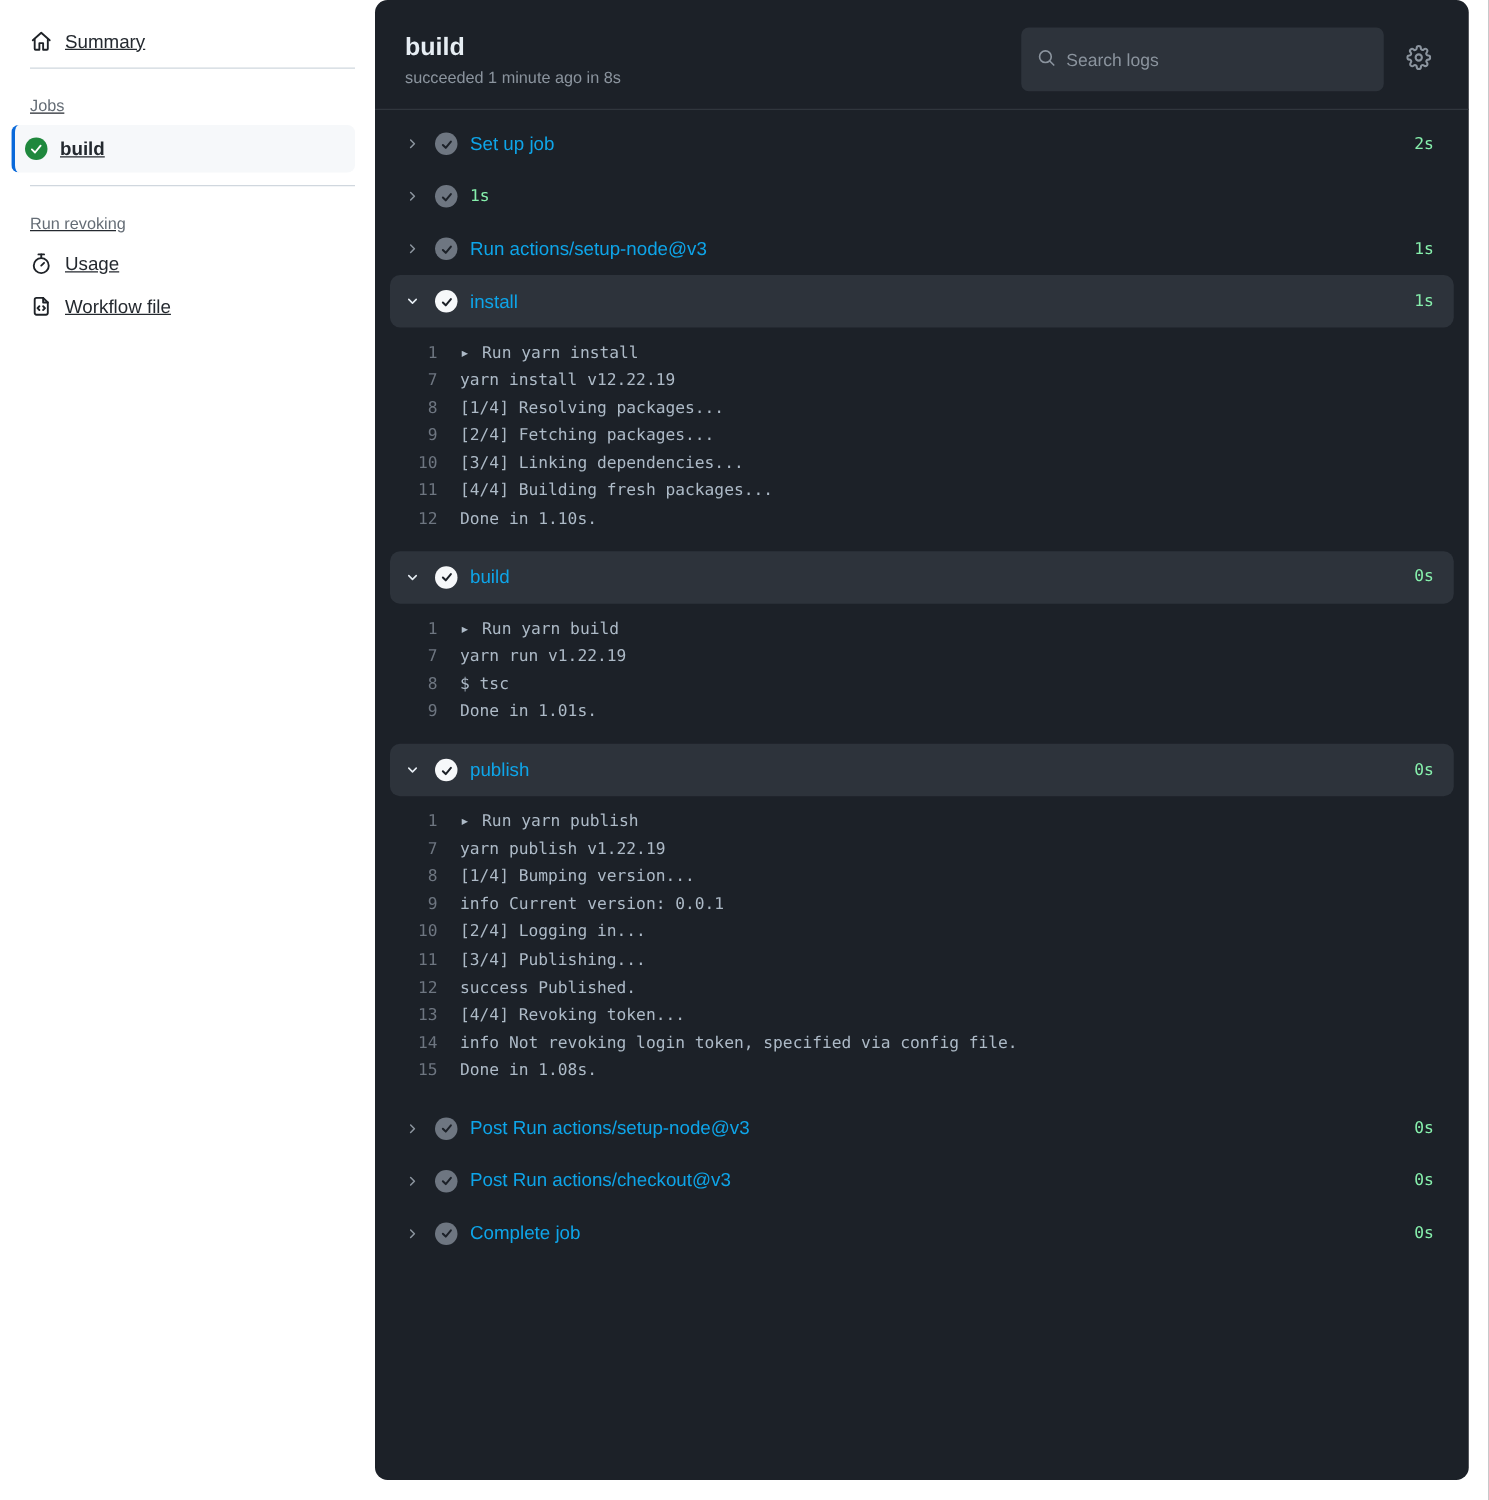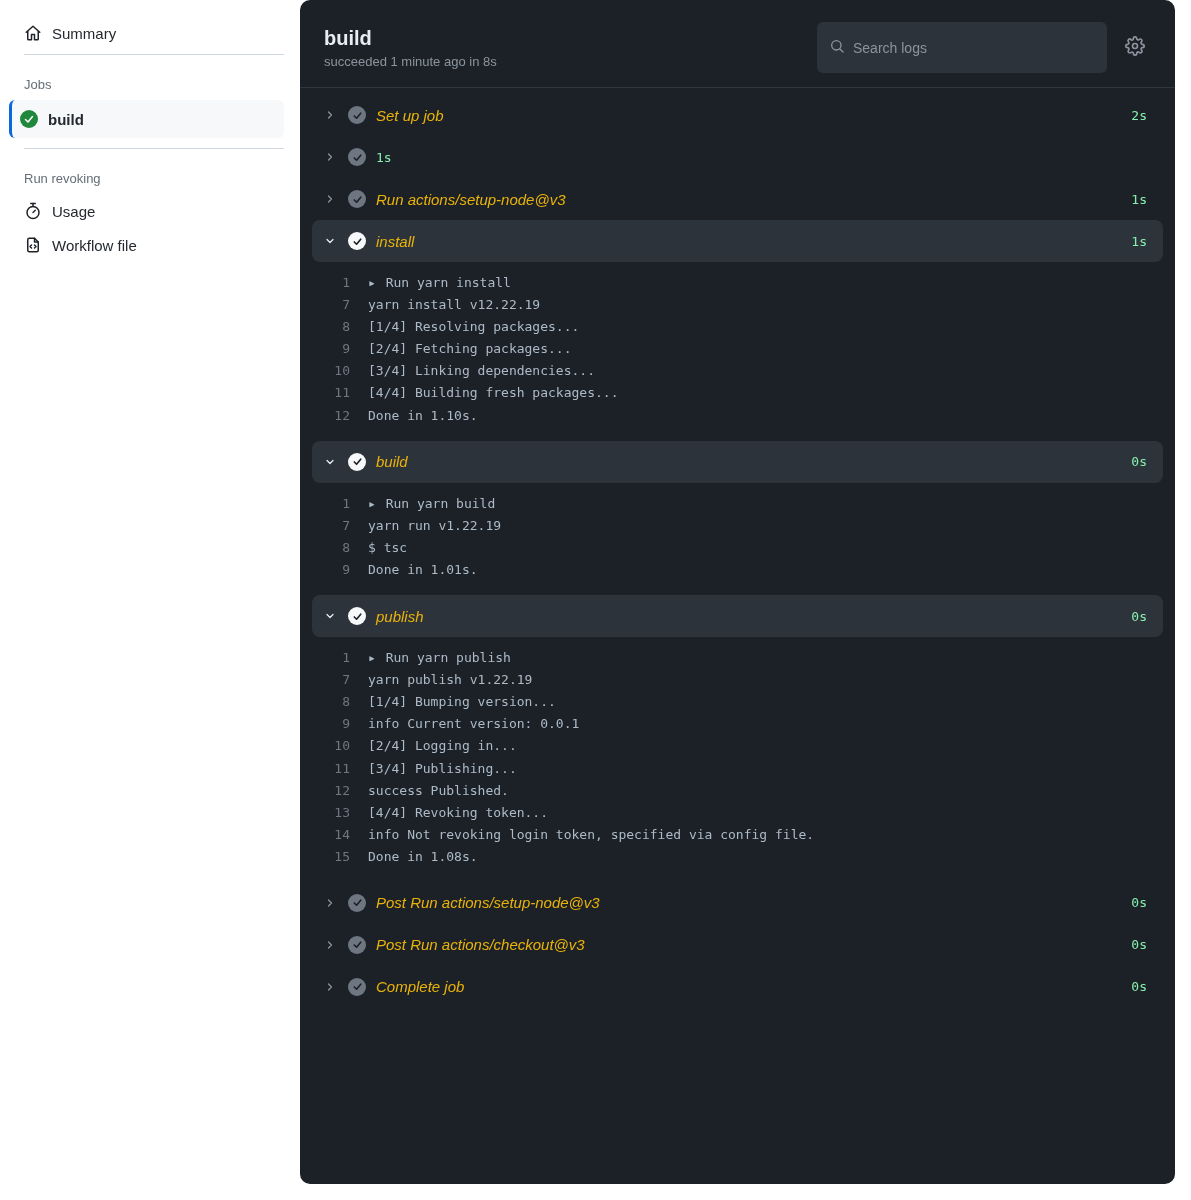--- a/index.html
+++ b/index.html
@@ -11,20 +11,21 @@
     display: flex;
     width: 1191px;
     height: 1200px;
   }
   
   
   .sidebar {
     width: 300px;
     padding: 16px 16px 16px 12px;
     background: #fff;
+    text-decoration: underline;
   }
   .side-link {
     display: flex;
     align-items: center;
     gap: 10px;
     padding: 8px 12px;
     border-radius: 6px;
     color: #24292f;
     cursor: pointer;
   }
@@ -136,21 +137,21 @@
   .step-row .chev { width:16px; display:flex; justify-content:center; color:#8b949e; }
   .step-check {
     width: 18px; height:18px; border-radius:50%;
     display:inline-flex; align-items:center; justify-content:center;
     flex-shrink:0;
   }
   .step-check.dim { background:#6e7681; }
   .step-check.bright { background:#f6f8fa; }
   .step-check.dim svg { stroke:#1c2128; }
   .step-check.bright svg { stroke:#1c2128; }
-  .step-name { font-size:15px; font-weight:500; color:#eab308; flex:1;font-style:italic; }
+  .step-name { font-size:15px; font-weight:500; color:#0ea5e9; flex:1; }
   .step-time { font-size:13px; color:#86efac; font-family: ui-monospace, SFMono-Regular, Menlo, monospace; }
   
   .log-block {
     padding: 10px 0 14px 0;
     font-family: ui-monospace, SFMono-Regular, "SF Mono", Menlo, Consolas, monospace;
     font-size: 13px;
     line-height: 1.7;
   }
   .log-line { display:flex; }
   .log-num {

